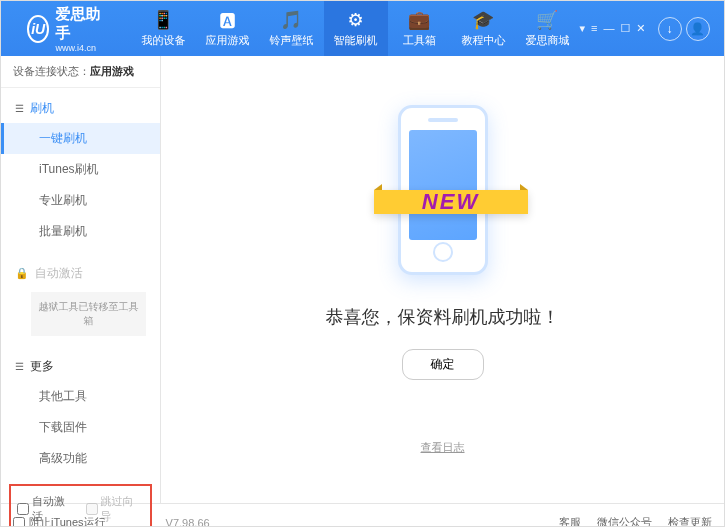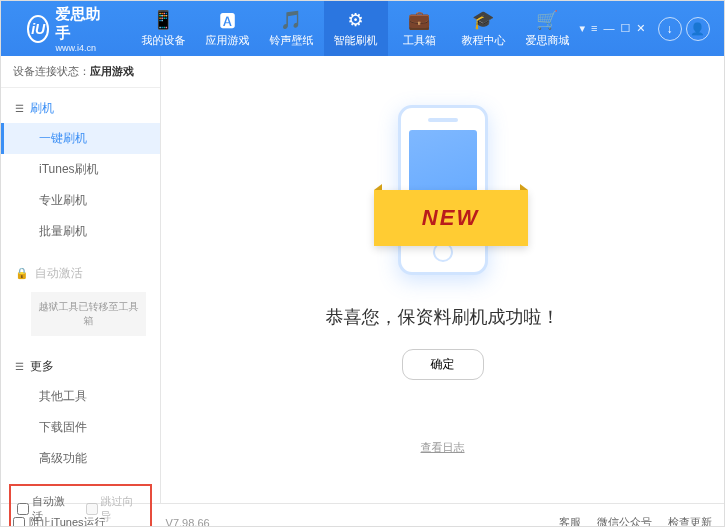--- a/index.html
+++ b/index.html
@@ -38,21 +38,21 @@
 .checkbox-row { border: 2px solid #e74c3c; margin: 4px 8px; padding: 8px 6px; display: flex; gap: 10px; font-size: 11px; color: #666; }
 .checkbox-row label { display: flex; align-items: center; gap: 3px; }
 .checkbox-row label.disabled { color: #bbb; }
 
 .main { flex: 1; display: flex; flex-direction: column; align-items: center; justify-content: center; padding: 20px; }
 .phone-graphic { position: relative; width: 160px; height: 180px; margin-bottom: 20px; }
 .phone { position: absolute; left: 50%; transform: translateX(-50%); width: 90px; height: 170px; background: #fff; border: 3px solid #d0e4ff; border-radius: 14px; box-shadow: 0 6px 20px rgba(80,150,255,0.25); }
 .phone::before { content: ""; position: absolute; top: 10px; left: 50%; transform: translateX(-50%); width: 30px; height: 4px; background: #d0e4ff; border-radius: 2px; }
 .phone::after { content: ""; position: absolute; bottom: 10px; left: 50%; transform: translateX(-50%); width: 16px; height: 16px; border: 2px solid #d0e4ff; border-radius: 50%; }
 .phone-screen { position: absolute; top: 22px; left: 8px; right: 8px; bottom: 32px; background: linear-gradient(160deg, #7fb8ff, #5da5ff); border-radius: 3px; }
-.new-ribbon { position: absolute; top: 85px; left: -5px; right: -5px; height: 56px; background: #ffcc33; color: #b91c1c; font-weight: bold; font-size: 22px; font-style: italic; display: flex; align-items: center; justify-content: center; letter-spacing: 2px; box-shadow: 0 3px 8px rgba(0,0,0,0.15); margin-left: 16px; }
+.new-ribbon { position: absolute; top: 85px; left: -5px; right: -5px; height: 24px; background: #ffcc33; color: #a21caf; font-weight: bold; font-size: 22px; font-style: italic; display: flex; align-items: center; justify-content: center; letter-spacing: 2px; box-shadow: 0 3px 8px rgba(0,0,0,0.15); margin-left: 16px; }
 .new-ribbon::before, .new-ribbon::after { content: ""; position: absolute; top: -6px; width: 0; height: 0; border-bottom: 6px solid #d4a017; }
 .new-ribbon::before { left: 0; border-left: 8px solid transparent; }
 .new-ribbon::after { right: 0; border-right: 8px solid transparent; }
 
 .success-msg { font-size: 18px; color: #333; margin-bottom: 20px; }
 .ok-btn { padding: 6px 28px; border: 1px solid #ccc; background: #fff; font-size: 12px; cursor: pointer; border-radius: 11px; margin-bottom: 14px; }
 .log-link { font-size: 11px; color: #999; cursor: pointer; text-decoration: underline; margin-top: 46px; }
 
 .footer { height: 38px; border-top: 1px solid #e5e5e5; display: flex; align-items: center; padding: 0 12px; font-size: 11px; color: #666; }
 .footer label { display: flex; align-items: center; gap: 4px; }

